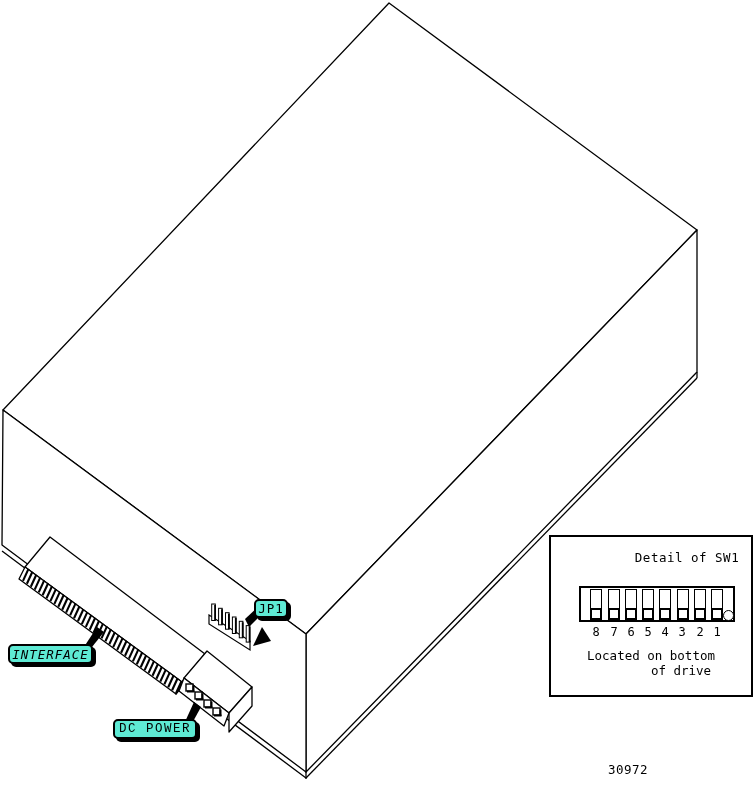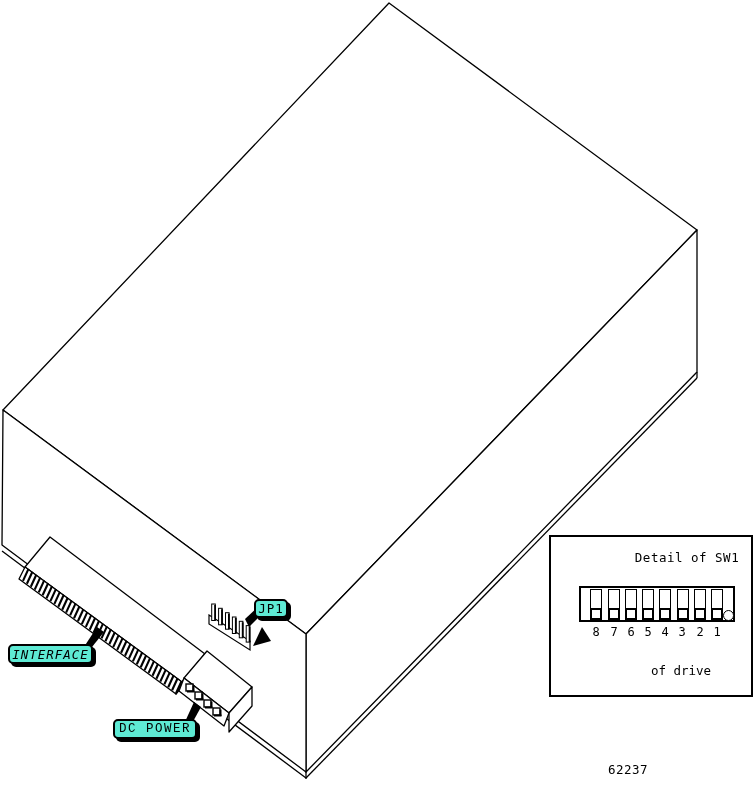--- a/index.html
+++ b/index.html
@@ -188,17 +188,18 @@
 
     <div class="switch-number" style="left:38px">8</div>
     <div class="switch-number" style="left:56px">7</div>
     <div class="switch-number" style="left:73px">6</div>
     <div class="switch-number" style="left:90px">5</div>
     <div class="switch-number" style="left:107px">4</div>
     <div class="switch-number" style="left:124px">3</div>
     <div class="switch-number" style="left:142px">2</div>
     <div class="switch-number" style="left:159px">1</div>
 
+    <div class="detail-note" id="detail-note-1">Located on bottom</div>
     <div class="detail-note" id="detail-note-2">of drive</div>
   </div>
 
-  <div id="figure-number">62237</div>
+  <div id="figure-number">30972</div>
 </div>
 
 </body></html>

